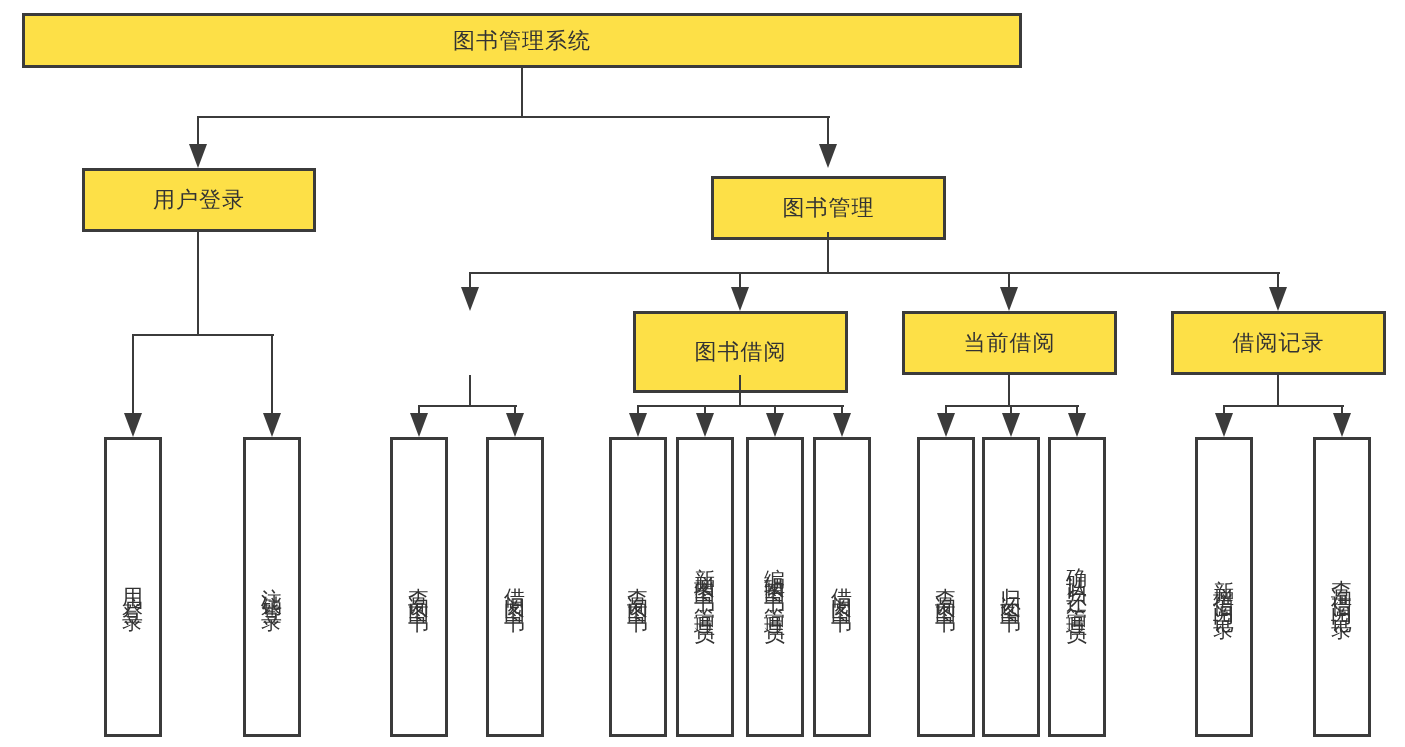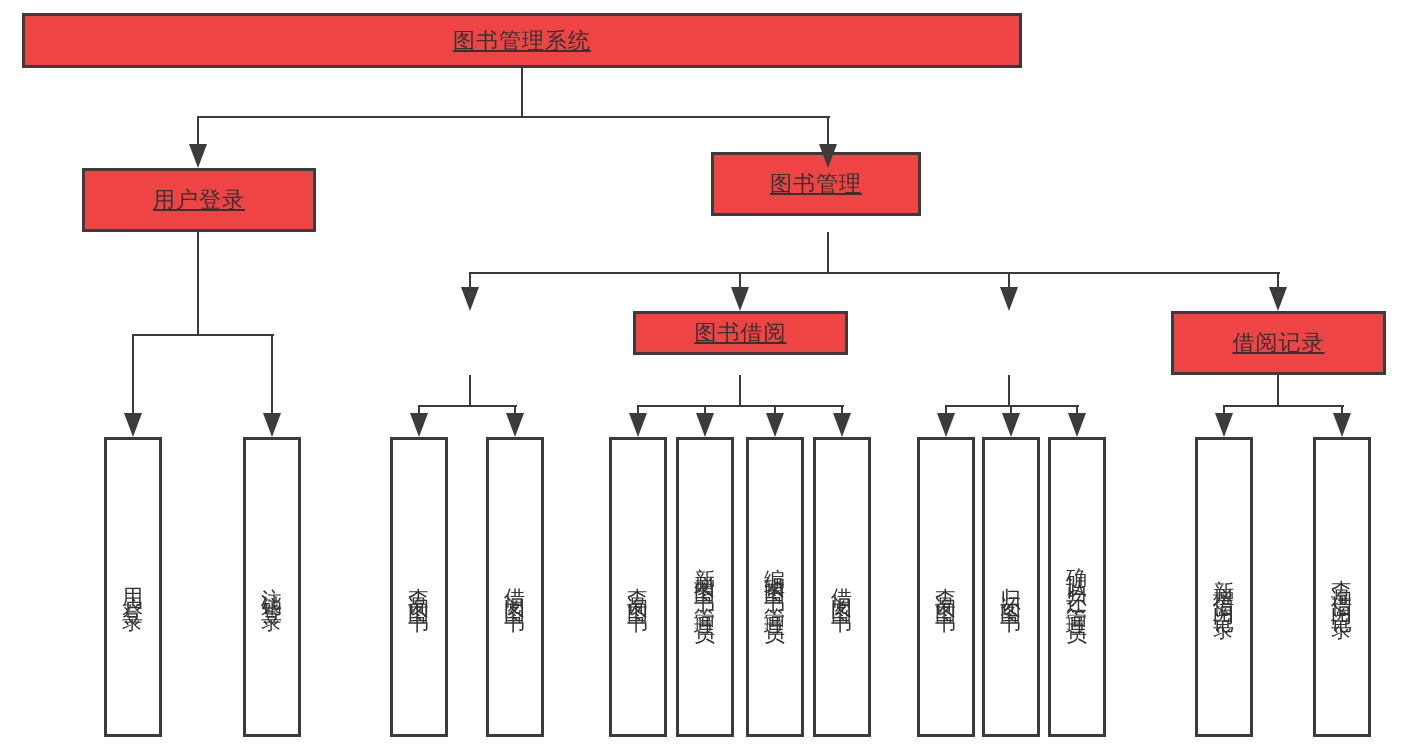--- a/index.html
+++ b/index.html
@@ -2,24 +2,24 @@
 <html style="--line: #3b3b3b; --text: #333333; --watermark: #ababab; --bg: #ffffff;"><head>
 <meta charset="utf-8">
 <style>
   html,body{margin:0;padding:0;background:#ffffff;}
   .canvas{
     position:relative;width:1405px;height:747px;background:var(--bg,#ffffff);
     font-family:"Liberation Sans","DejaVu Sans",sans-serif;color:var(--text,#333333);
     overflow:hidden;
   }
   .box{
-    position:absolute;box-sizing:border-box;background:#ef4444;
+    position:absolute;box-sizing:border-box;background:#fde047;
     border:3px solid var(--line,#3b3b3b);
     display:flex;align-items:center;justify-content:center;
-    font-size:22px;letter-spacing:1px;white-space:nowrap;text-decoration:underline;
+    font-size:22px;letter-spacing:1px;white-space:nowrap;
   }
   .vbox{
     position:absolute;box-sizing:border-box;background:#fff;
     border:3px solid var(--line,#3b3b3b);
     top:437px;height:300px;width:58px;
     display:flex;align-items:center;justify-content:center;
     writing-mode:vertical-rl;text-orientation:mixed;
     font-size:21px;letter-spacing:8px;line-height:1;
   }
   .vline{position:absolute;width:2px;background:var(--line,#3b3b3b);}
@@ -36,23 +36,24 @@
   }
 </style>
 </head>
 <body>
 
 <div class="canvas" id="canvas">
 
   <div class="box" style="left:22px;top:13px;width:1000px;height:55px">图书管理系统</div>
 
   <div class="box" style="left:82px;top:168px;width:234px;height:64px">用户登录</div>
-  <div class="box" style="left:711px;top:152px;width:210px;height:64px">图书管理</div>
+  <div class="box" style="left:711px;top:176px;width:235px;height:64px">图书管理</div>
 
-  <div class="box" style="left:633px;top:311px;width:215px;height:44px">图书借阅</div>
+  <div class="box" style="left:633px;top:311px;width:215px;height:82px">图书借阅</div>
+  <div class="box" style="left:902px;top:311px;width:215px;height:64px">当前借阅</div>
   <div class="box" style="left:1171px;top:311px;width:215px;height:64px">借阅记录</div>
 
   <div class="vbox" style="left:104px">用户登录</div>
   <div class="vbox" style="left:243px">注销登录</div>
 
   <div class="vbox" style="left:390px">查询图书</div>
   <div class="vbox" style="left:486px">借阅图书</div>
 
   <div class="vbox" style="left:609px">查询图书</div>
   <div class="vbox" style="left:676px">新增图书（管理员）</div>

